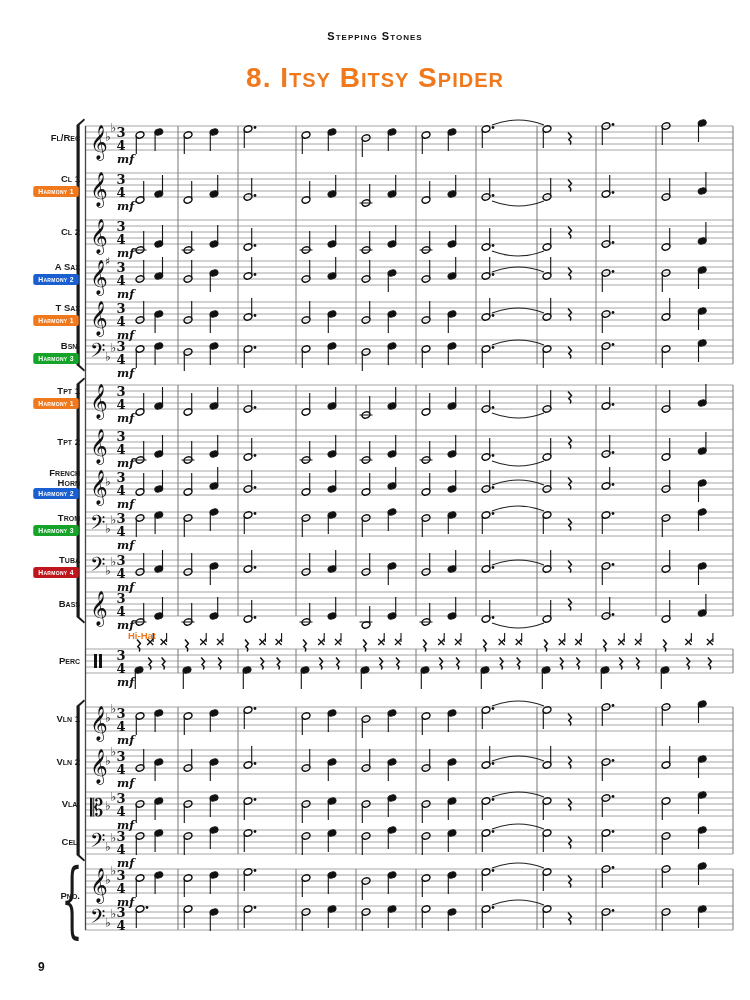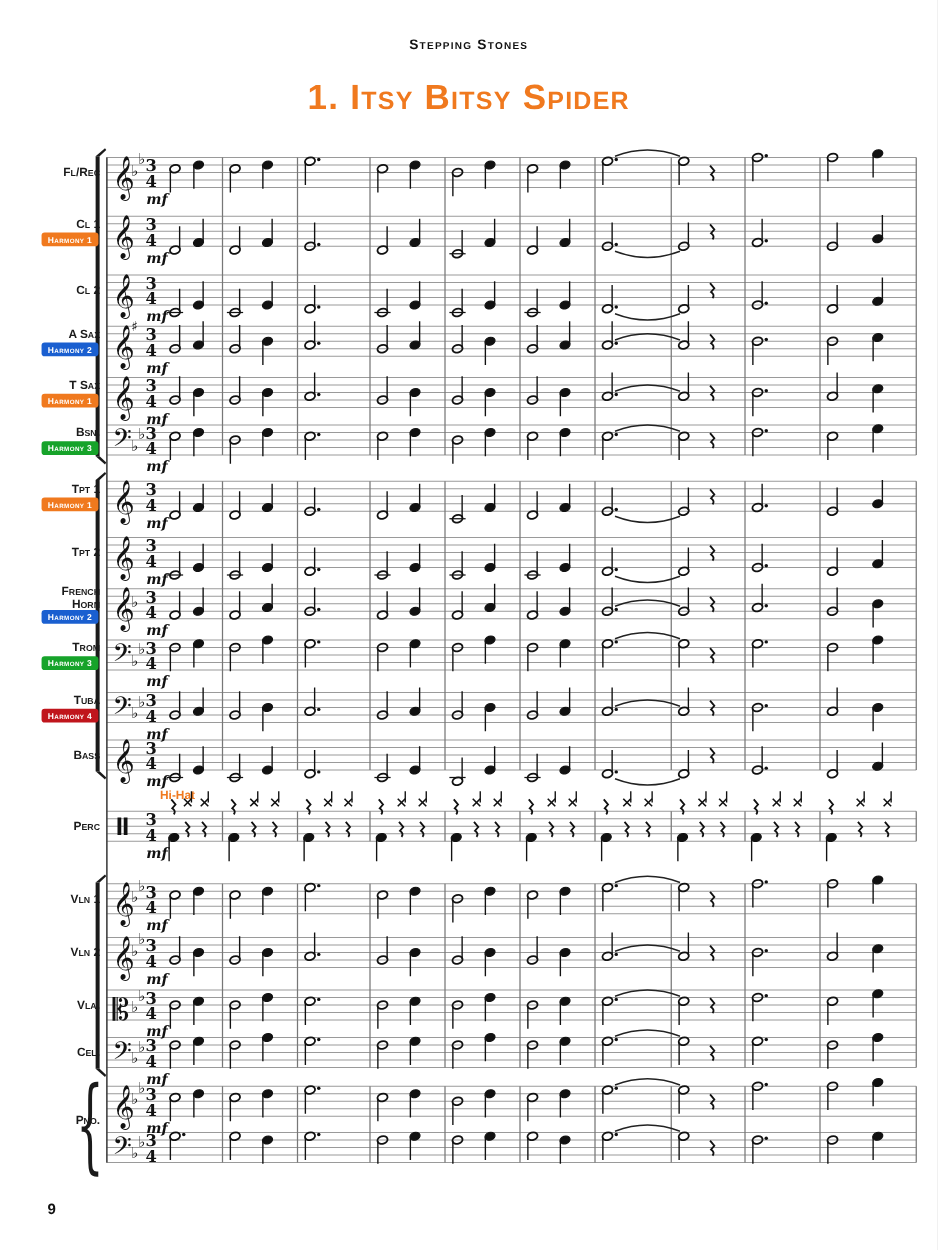--- a/index.html
+++ b/index.html
@@ -15,21 +15,21 @@
   #score{position:absolute;left:0;top:0;width:750px;height:1000px;}
   #score svg{display:block;}
   text{user-select:none;}
 </style>
 </head>
 <body>
 
 <div class="page">
 
   <div class="book-header">Stepping Stones</div>
-  <div class="piece-title">1. Itsy Bitsy Spider</div>
+  <div class="piece-title">8. Itsy Bitsy Spider</div>
   <div id="score">
       <svg width="750" height="1000" viewBox="0 0 750 1000">
         <g>
           <line x1="85" x2="733" y1="126" y2="126" stroke="#9a9a9a" stroke-width="0.9"></line>
           <line x1="85" x2="733" y1="132" y2="132" stroke="#9a9a9a" stroke-width="0.9"></line>
           <line x1="85" x2="733" y1="138" y2="138" stroke="#9a9a9a" stroke-width="0.9"></line>
           <line x1="85" x2="733" y1="144" y2="144" stroke="#9a9a9a" stroke-width="0.9"></line>
           <line x1="85" x2="733" y1="150" y2="150" stroke="#9a9a9a" stroke-width="0.9"></line>
         </g>
         <g>

